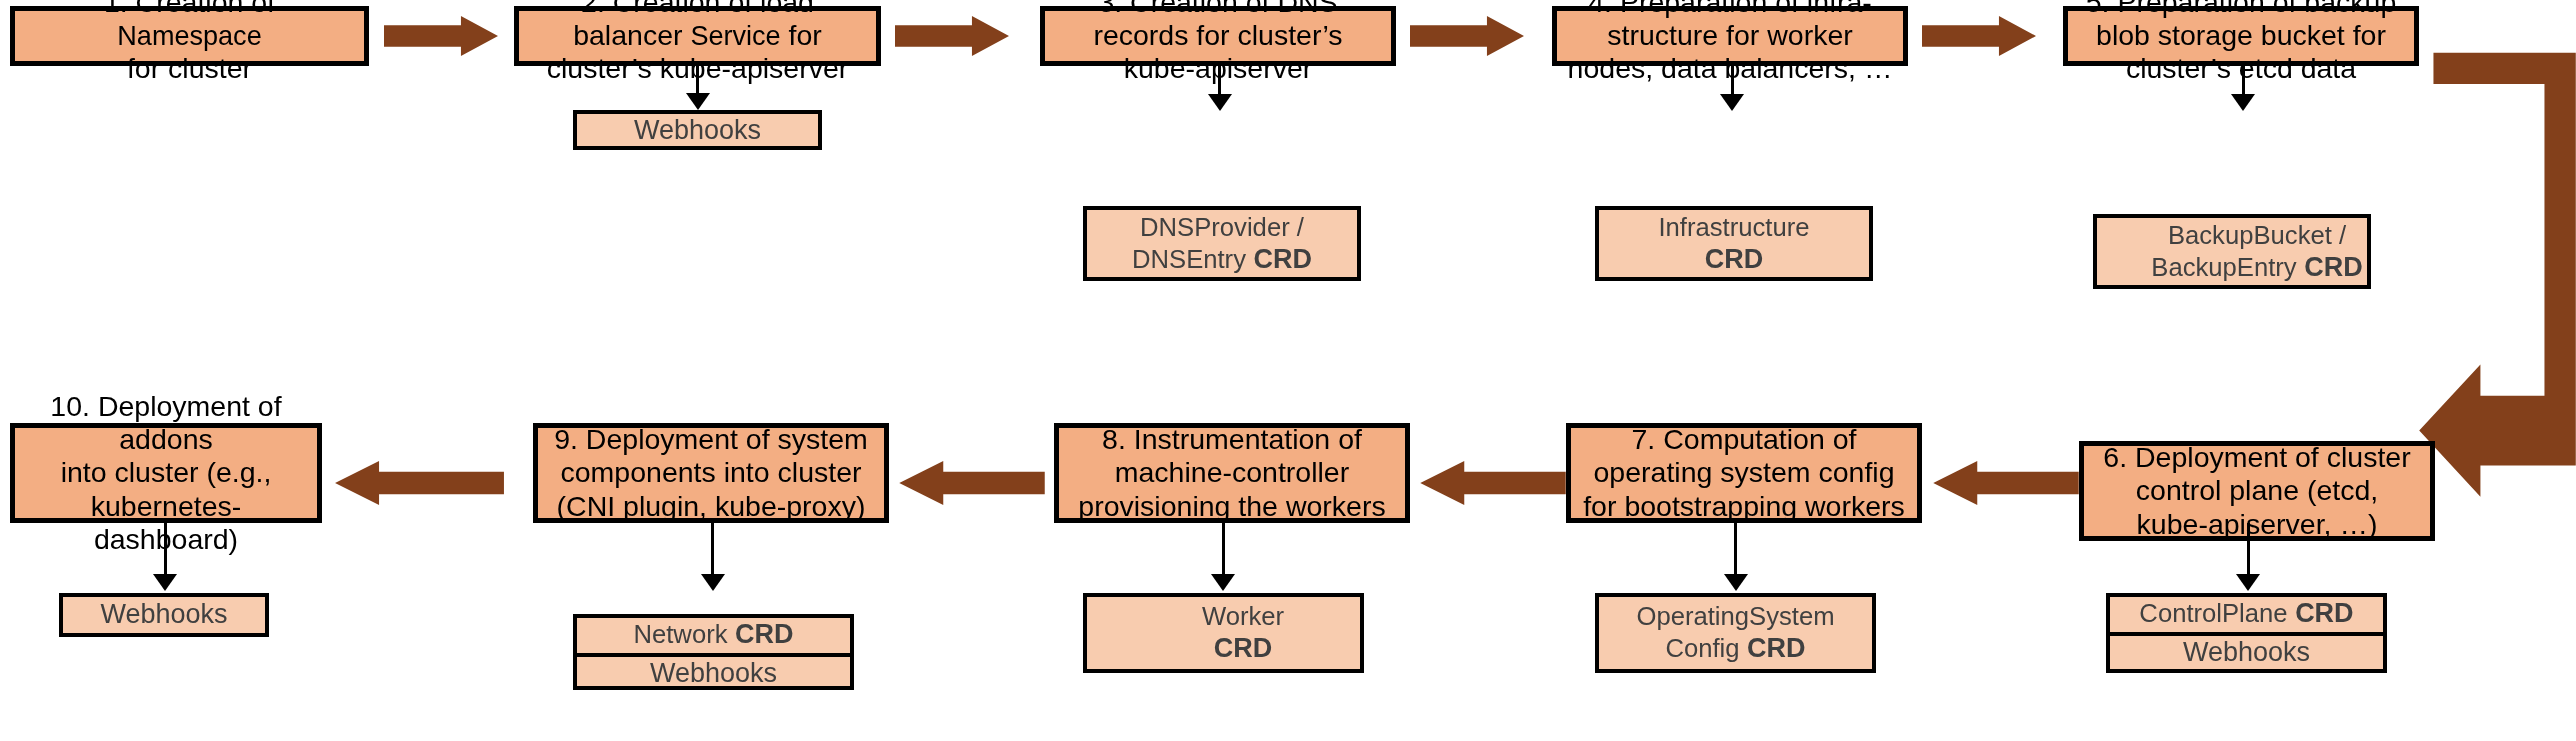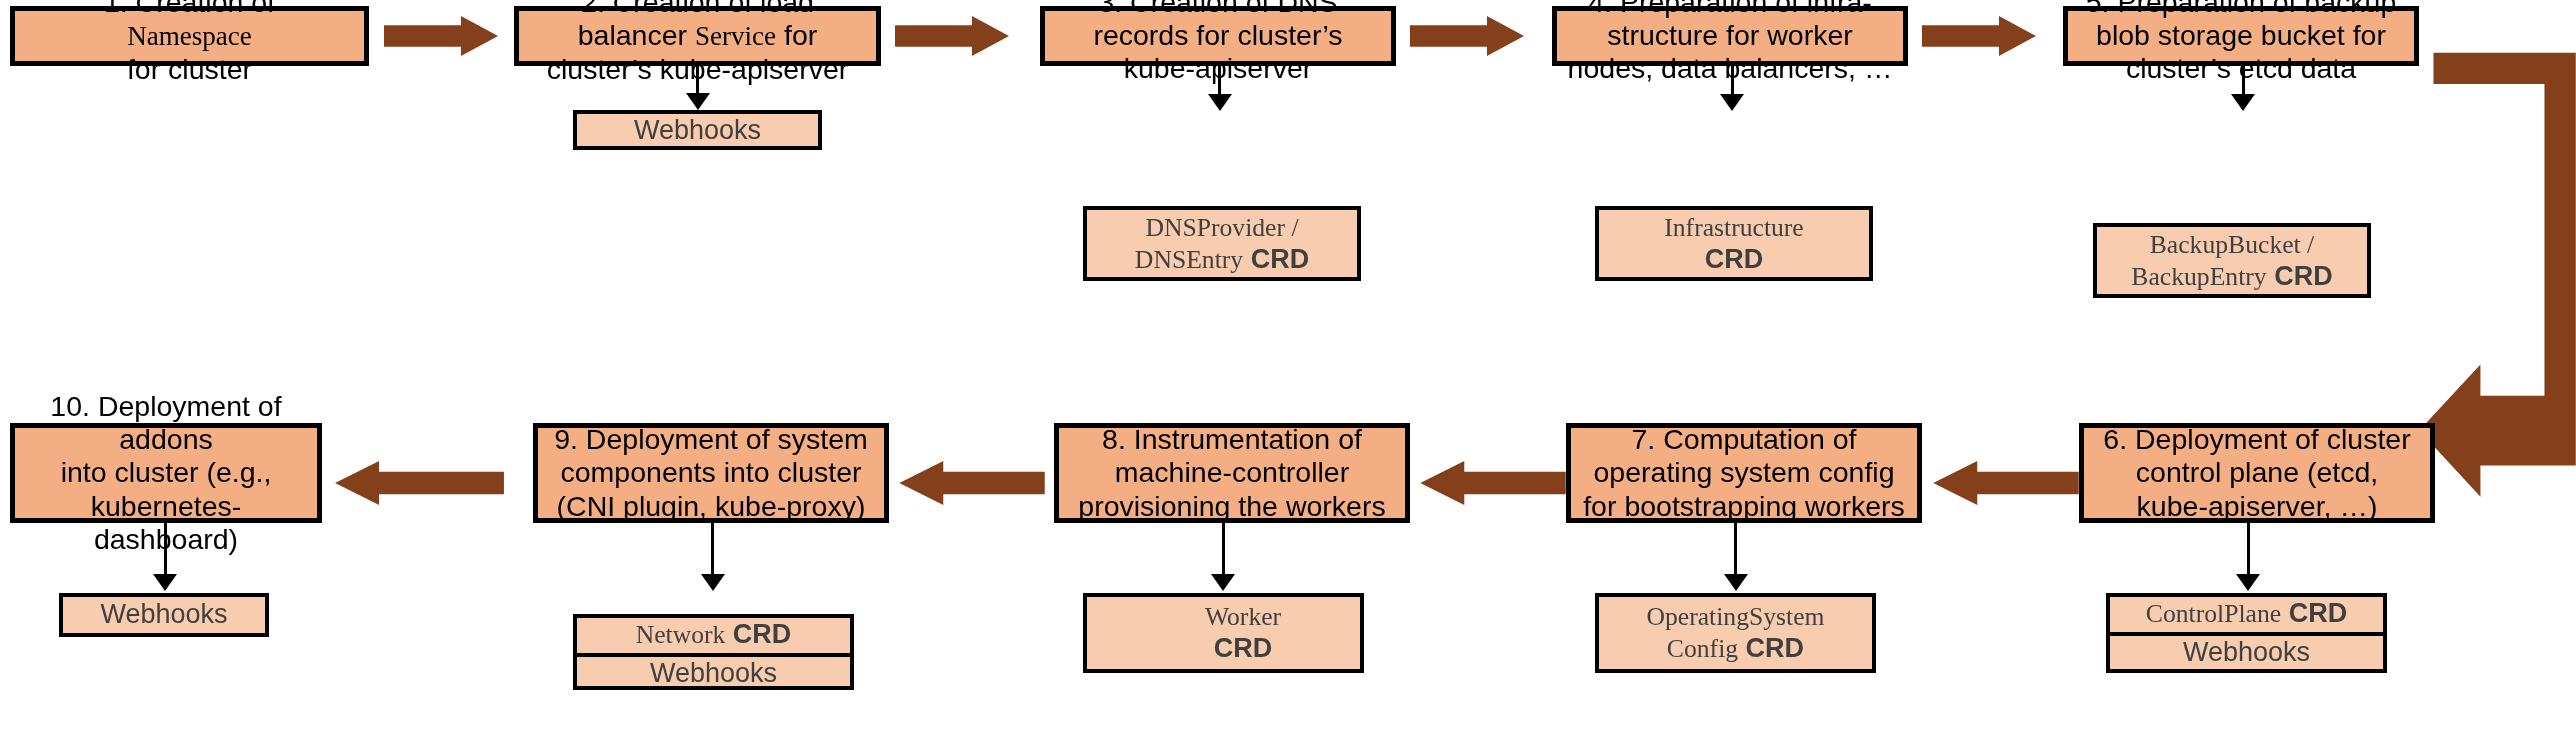--- a/index.html
+++ b/index.html
@@ -52,21 +52,21 @@
     text-align: center;
     color: #404040;
     font-size: 27px;
     line-height: 1.18;
     padding: 1.4px 4.3px;
   }
   .artifact .cell + .cell {
     border-top: 4.3px solid #000000;
   }
   .mono {
-    font-family: Liberation Serif, serif;
+    font-family: Liberation Sans, sans-serif;
     font-size: 0.95em;
   }
   .bold { font-weight: bold; }
 
   
   .vconn {
     position: absolute;
     width: 0;
     border-left: 3.6px solid #000000;
   }
@@ -187,21 +187,21 @@
     <span class="txt">
       <span>5. Preparation of backup</span><br>
       <span>blob storage bucket for</span><br>
       <span>cluster’s etcd data</span>
     </span>
   </div>
 
   <div class="vconn" style="left:2242px; top:66px; height:34px;"></div>
   <div class="vhead" style="left:2231px; top:94px;"></div>
 
-  <div class="artifact" style="left:2093px; top:223px; width:278px; height:75px;">
+  <div class="artifact" style="left:2093px; top:214px; width:278px; height:75px;align-items:flex-end;">
     <div class="cell">
       <span>
         <span class="mono">BackupBucket /</span><br>
         <span class="mono">BackupEntry</span><span>&nbsp;</span><span class="bold">CRD</span>
       </span>
     </div>
   </div>
 
   <div class="elbow" style="left:2419px; top:20px; width:157px; height:491px;">
     <svg width="157" height="491" viewBox="0 0 220 690">
@@ -305,21 +305,21 @@
       </span>
     </div>
   </div>
 
   <div class="barrow" style="left:1933px; top:461px; width:146px; height:44px;">
     <svg width="146" height="44" viewBox="0 0 205 62">
       <polygon points="205,15 62,15 62,0 0,31 62,62 62,47 205,47" fill="#83401B"></polygon>
     </svg>
   </div>
 
-  <div class="step" style="left:2079px; top:423px; width:356px; height:100px;">
+  <div class="step" style="left:2079px; top:441px; width:356px; height:100px;">
     <span class="txt">
       <span>6. Deployment of cluster</span><br>
       <span>control plane (etcd,</span><br>
       <span>kube-apiserver, …)</span>
     </span>
   </div>
 
   <div class="vconn" style="left:2247px; top:523px; height:56px;"></div>
   <div class="vhead" style="left:2236px; top:574px;"></div>
 

